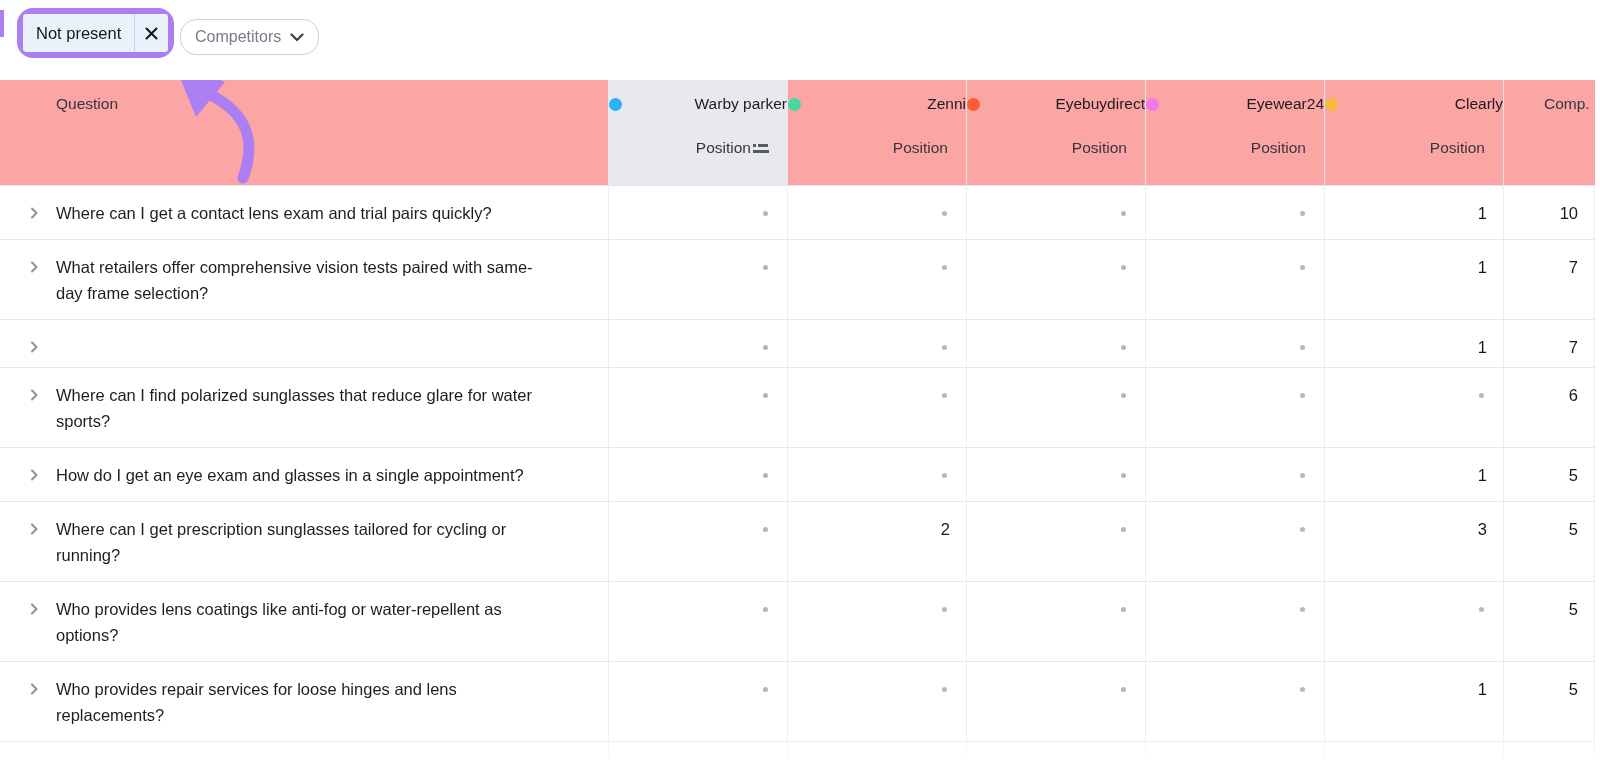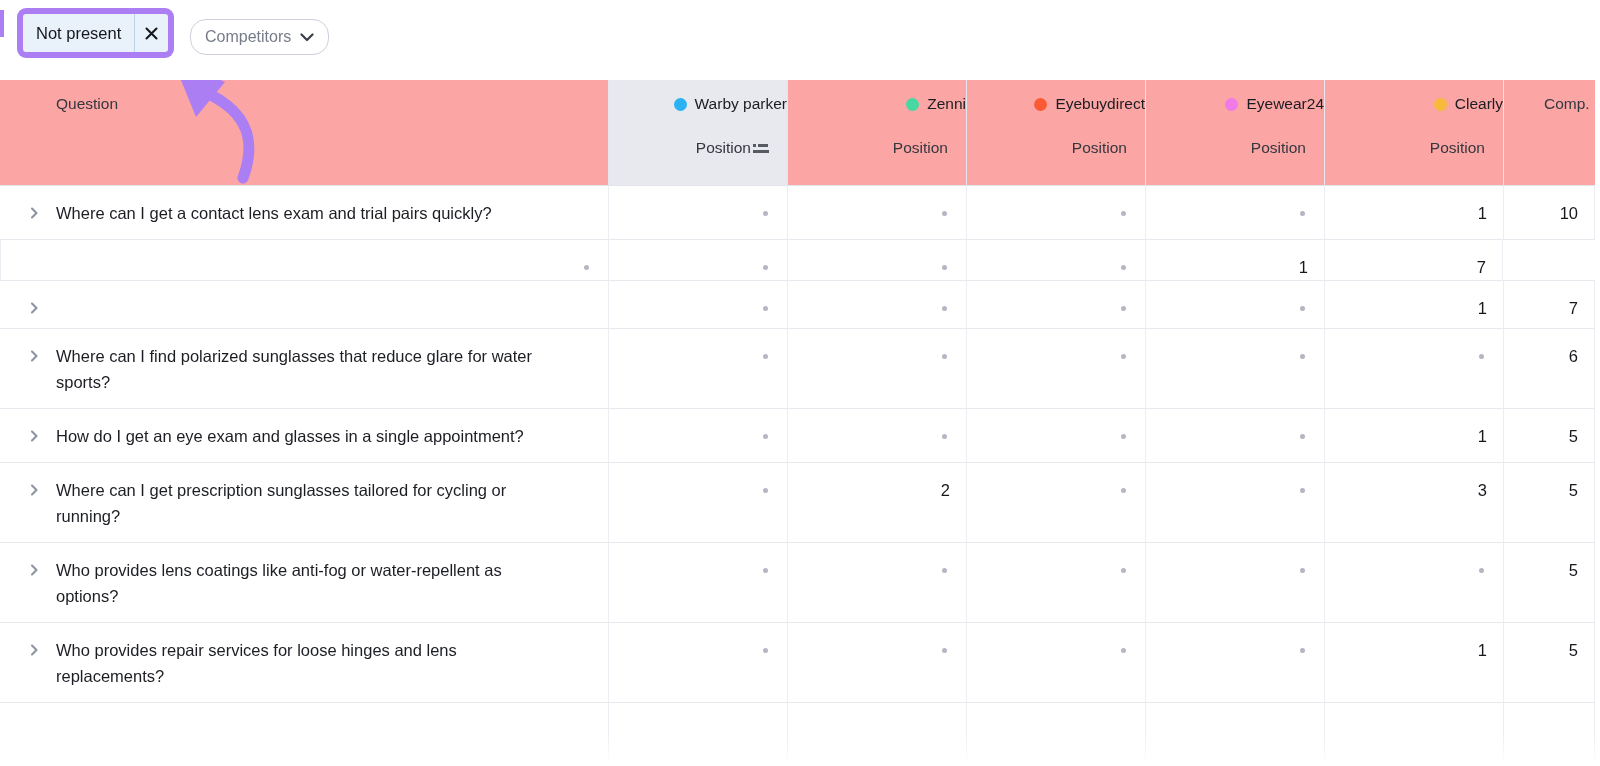--- a/index.html
+++ b/index.html
@@ -3,41 +3,41 @@
 <meta charset="utf-8">
 <style>
   * { margin:0; padding:0; box-sizing:border-box; }
   html,body { width:1600px; height:766px; overflow:hidden; background:#fff;
     font-family:"Liberation Sans","DejaVu Sans",sans-serif; }
   .page { position:relative; width:1600px; height:766px; background:#fff; }
 
   
   .toolbar { position:absolute; left:0; top:0; width:1600px; height:80px; background:#fff; z-index:6; }
   .edge-sliver { position:absolute; left:0; top:10px; width:4px; height:27px; background:#ab7ef3; }
-  .chip-highlight { position:absolute; left:17px; top:8px; background:#ab7ef3; padding:6px; border-radius:9px; }
+  .chip-highlight { position:absolute; left:17px; top:8px; background:#ab7ef3; padding:6px; border-radius:16px; }
   .chip { display:flex; align-items:stretch; background:#e9f2fb; border-radius:3px; height:38px; overflow:hidden; cursor:pointer; }
   .chip-label { display:flex; align-items:center; padding:0 13px; font-size:16.5px; color:#16181d; white-space:nowrap; }
   .chip-close { display:flex; align-items:center; justify-content:center; width:34px; border:none;
     border-left:1px solid #bcd4ea; background:transparent; cursor:pointer; }
-  .dropdown { position:absolute; left:190px; top:19px; height:36px; display:flex; align-items:center; gap:9px;
+  .dropdown { position:absolute; left:180px; top:19px; height:36px; display:flex; align-items:center; gap:9px;
     padding:0 14px; background:#fff; border:1px solid #cdd1da; border-radius:16px; cursor:pointer; }
   .dropdown-label { font-size:16px; color:#767b87; }
 
   
   .arrow-svg { position:absolute; left:0; top:0; width:1600px; height:766px; z-index:5; pointer-events:none; }
 
   
   .table { position:absolute; left:0; top:80px; width:1595px; height:686px; overflow:hidden; }
   .grid { display:grid; grid-template-columns:608px 179px 179px 179px 179px 179px 92px; }
   .thead { background:#fca5a5; height:105px; }
   .hcell { border-left:1px solid #e4e7ed; padding-top:15px; font-size:15.5px; color:#34373e; }
   .hcell.q { border-left:none; padding-left:56px; }
   .hcell.brand { display:flex; flex-direction:column; }
   .hcell.brand.sorted { background:#e8e9ee; }
-  .brandline { display:flex; align-items:center; justify-content:flex-end; gap:8px; }
+  .brandline { display:flex; align-items:center; justify-content:space-between; gap:8px; }
   .bdot { width:13px; height:13px; border-radius:50%; flex:0 0 auto; }
   .bname { font-size:15.5px; color:#1b1d22; }
   .posline { margin-top:26px; align-self:flex-end; padding-right:18px; display:flex; align-items:center; gap:0; cursor:pointer; }
   .sort-icon { display:inline-flex; flex-direction:column; gap:3px; margin-left:2px; }
   .sort-icon .r1 { display:flex; align-items:center; gap:2px; }
   .sort-icon .d  { width:3px; height:3px; background:#565a63; }
   .sort-icon .b1 { width:10px; height:3px; background:#565a63; }
   .sort-icon .b2 { width:16px; height:3px; background:#565a63; }
   .hcell.comp { text-align:left;padding-left:40px; }
 
@@ -159,20 +159,28 @@
       <span class="q-text">Where can I get a contact lens exam and trial pairs quickly?</span>
     </div>
           <div class="v-cell"><span class="np-dot"></span></div>
           <div class="v-cell"><span class="np-dot"></span></div>
           <div class="v-cell"><span class="np-dot"></span></div>
           <div class="v-cell"><span class="np-dot"></span></div>
           <div class="v-cell">1</div>
           <div class="v-cell last">10</div>
   </div>
         <div class="row grid">
+    <div class="q-cell">
+      <button class="chev-btn">
+        <svg width="14" height="14" viewBox="0 0 14 14">
+          <path d="M5 2.5 L9.5 7 L5 11.5" fill="none" stroke="#8d92a0" stroke-width="2.1" stroke-linecap="round" stroke-linejoin="round"></path>
+        </svg>
+      </button>
+      <span class="q-text">What retailers offer comprehensive vision tests paired with same-day frame selection?</span>
+    </div>
           <div class="v-cell"><span class="np-dot"></span></div>
           <div class="v-cell"><span class="np-dot"></span></div>
           <div class="v-cell"><span class="np-dot"></span></div>
           <div class="v-cell"><span class="np-dot"></span></div>
           <div class="v-cell">1</div>
           <div class="v-cell last">7</div>
   </div>
         <div class="row grid">
     <div class="q-cell">
       <button class="chev-btn">

